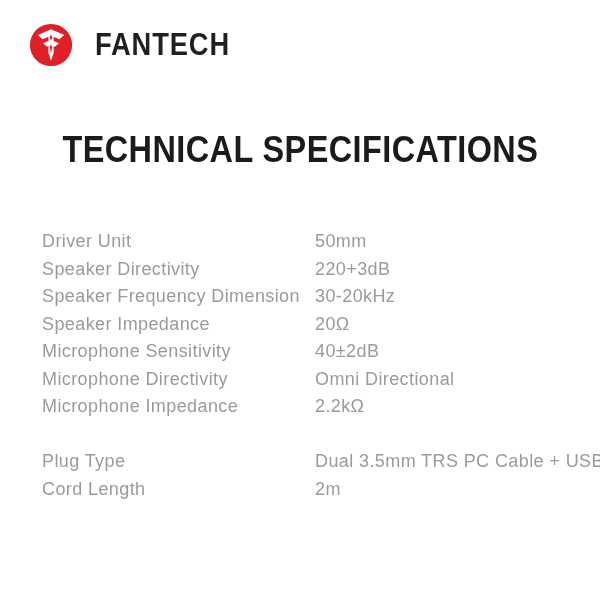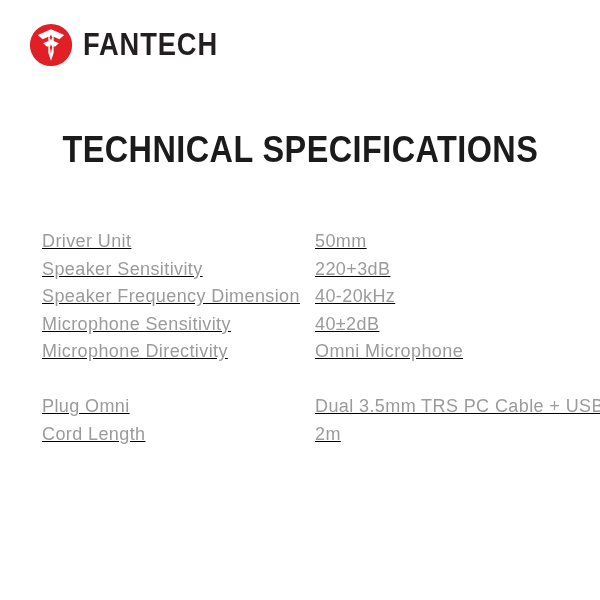--- a/index.html
+++ b/index.html
@@ -11,21 +11,21 @@
     overflow: hidden;
   }
 
   
   .brand {
     position: absolute;
     left: 29px;
     top: 23px;
     display: flex;
     align-items: center;
-    gap: 10px;
+    gap: 22px;
   }
   .brand-icon { width: 44px; height: 44px; display: block; }
   .brand-name {
     font-size: 31px;
     font-weight: 800;
     color: #231f20;
     letter-spacing: 1px;
     transform: scaleX(0.88);
     transform-origin: left center;
     white-space: nowrap;
@@ -55,21 +55,20 @@
     position: absolute;
     left: 42px;
     top: 228px;
     width: 543px;
   }
   .spec-row {
     display: grid;
     grid-template-columns: 273px 1fr;
     align-items: center;
     height: 27.5px;
-    text-decoration: underline;
   }
   .spec-label, .spec-value {
     font-size: 18px;
     color: #9b9b9b;
     letter-spacing: 0.4px;
     white-space: nowrap;
   }
 </style>
 </head>
 <body>
@@ -93,38 +92,46 @@
 <div class="page-title-wrap">
   <h1 class="page-title">TECHNICAL SPECIFICATIONS</h1>
 </div>
 
 <div class="spec-table">
     <div class="spec-row">
       <span class="spec-label">Driver Unit</span>
       <span class="spec-value">50mm</span>
     </div>
     <div class="spec-row">
-      <span class="spec-label">Speaker Sensitivity</span>
+      <span class="spec-label">Speaker Directivity</span>
       <span class="spec-value">220+3dB</span>
     </div>
     <div class="spec-row">
       <span class="spec-label">Speaker Frequency Dimension</span>
-      <span class="spec-value">40-20kHz</span>
+      <span class="spec-value">30-20kHz</span>
+    </div>
+    <div class="spec-row">
+      <span class="spec-label">Speaker Impedance</span>
+      <span class="spec-value">20Ω</span>
     </div>
     <div class="spec-row">
       <span class="spec-label">Microphone Sensitivity</span>
       <span class="spec-value">40±2dB</span>
     </div>
     <div class="spec-row">
       <span class="spec-label">Microphone Directivity</span>
-      <span class="spec-value">Omni Microphone</span>
+      <span class="spec-value">Omni Directional</span>
+    </div>
+    <div class="spec-row">
+      <span class="spec-label">Microphone Impedance</span>
+      <span class="spec-value">2.2kΩ</span>
     </div>
     <div class="spec-row">
     </div>
     <div class="spec-row">
-      <span class="spec-label">Plug Omni</span>
+      <span class="spec-label">Plug Type</span>
       <span class="spec-value">Dual 3.5mm TRS PC Cable + USB</span>
     </div>
     <div class="spec-row">
       <span class="spec-label">Cord Length</span>
       <span class="spec-value">2m</span>
     </div>
   </div>
 
 </body></html>

